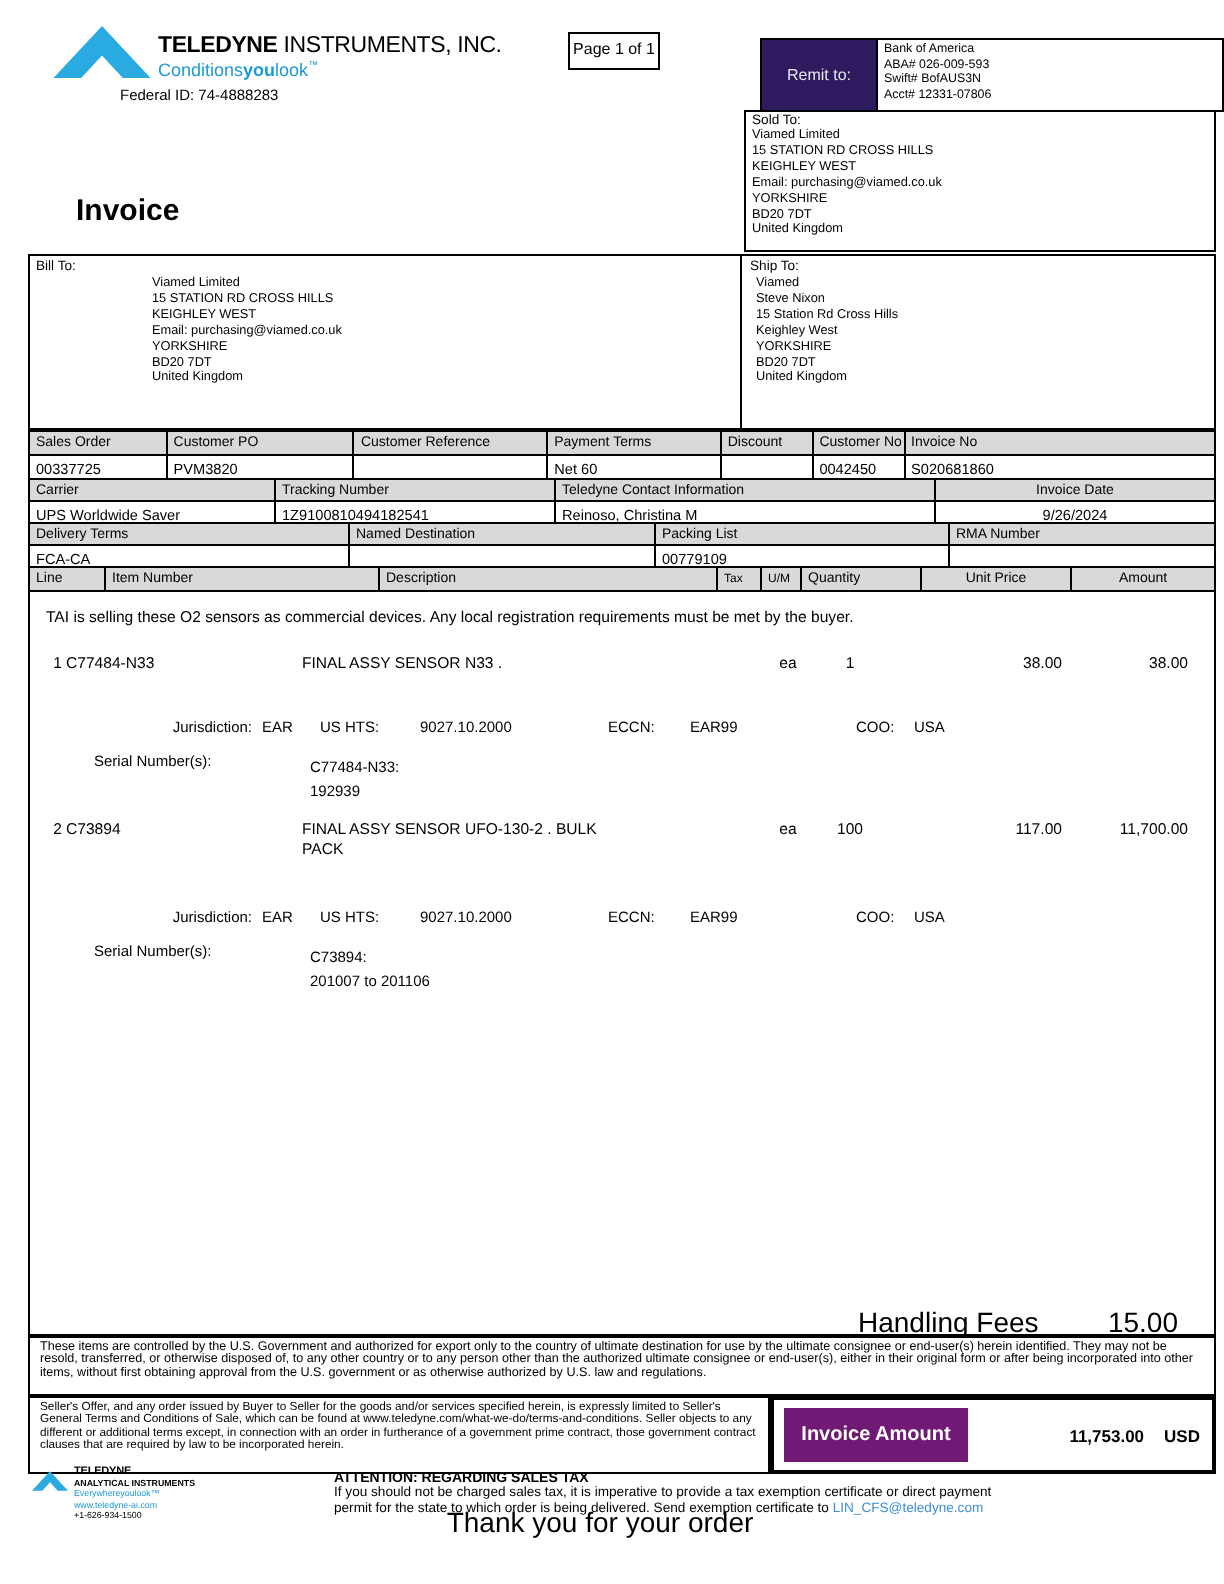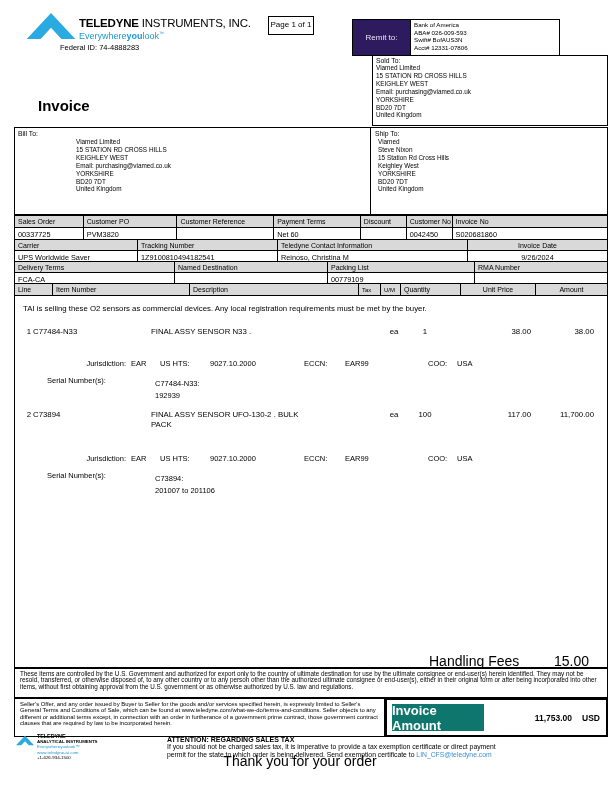--- a/index.html
+++ b/index.html
@@ -6,25 +6,25 @@
   .page{position:relative;width:612px;height:792px;background:#fff;overflow:hidden;
         font-family:"Liberation Sans", sans-serif;color:#000;}
   .t{position:absolute;white-space:nowrap;}
 
   
   .company{font-size:11.5px;letter-spacing:-0.2px;}
   .company b{font-weight:900;}
   .tagline{font-size:9px;color:#1C9AD6;}
   .tagline .mid{font-weight:700;}
   .fedid{font-size:7.5px;}
-  .pagebox{position:absolute;left:268px;top:16px;width:46px;height:19px;border:1.5px solid #000;
+  .pagebox{position:absolute;left:284px;top:16px;width:46px;height:19px;border:1.5px solid #000;
            box-sizing:border-box;font-size:8px;text-align:center;line-height:16px;}
 
   
-  .remit{position:absolute;left:352px;top:19px;width:208px;height:37px;border:1.5px solid #000;
+  .remit{position:absolute;left:380px;top:19px;width:232px;height:37px;border:1.5px solid #000;
          box-sizing:border-box;display:flex;}
   .remit-label{width:57px;background:#2E1A5E;color:#E9E6F2;font-size:8px;display:flex;
                align-items:center;justify-content:center;}
   .remit-body{flex:1;border-left:1.5px solid #000;padding:1px 0 0 3px;font-size:6.2px;line-height:7.7px;}
 
   
   .soldto{position:absolute;left:372px;top:55px;width:236px;height:71px;border:1.5px solid #000;
           box-sizing:border-box;padding:1px 0 0 3px;}
   .addr-label{font-size:6.8px;}
   .addr{font-size:6.4px;line-height:7.9px;}
@@ -54,21 +54,21 @@
   .wrapdesc{white-space:normal !important;width:160px;line-height:9.5px;}
   .num{text-align:right;}
 
   
   .legal1{position:absolute;left:14px;top:668px;width:594px;height:30px;border:1.5px solid #000;
           box-sizing:border-box;padding:1.5px 5px;font-size:6.3px;line-height:6.7px;}
   .bottomleft{position:absolute;left:14px;top:698px;width:371px;height:39px;border:1.5px solid #000;
           box-sizing:border-box;padding:1.5px 5px;font-size:5.9px;line-height:6.6px;}
   .amountbox{position:absolute;left:385px;top:698px;width:223px;height:39px;border:2px solid #000;
           box-sizing:border-box;display:flex;align-items:center;}
-  .amountlabel{margin-left:5px;width:92px;height:27px;background:#0f766e;color:#fff;font-size:13px;
+  .amountlabel{margin-left:5px;width:92px;height:27px;background:#701a75;color:#fff;font-size:10px;
           font-weight:700;display:flex;align-items:center;justify-content:center;}
   .amountval{flex:1;display:flex;justify-content:flex-end;gap:10px;padding-right:6px;
           font-size:8.5px;font-weight:700;}
 
   
   .minibrand{position:absolute;left:16px;top:734px;display:flex;gap:3px;}
   .minibrand .txt div{line-height:5.2px;}
   .mb1{font-size:5.5px;font-weight:800;letter-spacing:-0.1px;}
   .mb2{font-size:4.4px;font-weight:700;}
   .mbb{font-size:4.4px;color:#1C9AD6;}
@@ -84,21 +84,21 @@
 
 <div class="page">
 
   <svg style="position:absolute;left:26px;top:13px" width="50" height="26" viewBox="0 0 56 30">
     <polygon points="28,0 56,30 40,30 28,17 16,30 0,30" fill="#29ABE2"></polygon>
   </svg>
   <div class="t company" style="left:79px;top:17px">
     <b>TELEDYNE</b><span> INSTRUMENTS, INC.</span>
   </div>
   <div class="t tagline" style="left:79px;top:30px">
-    <span>Everywhere</span><span class="mid">you</span><span>look</span><sup style="font-size:5px">™</sup>
+    <span>Conditions</span><span class="mid">you</span><span>look</span><sup style="font-size:5px">™</sup>
   </div>
   <div class="t fedid" style="left:60px;top:43px">Federal ID: 74-4888283</div>
 
   <div class="pagebox">Page 1 of 1</div>
 
   <div class="remit">
     <div class="remit-label">Remit to:</div>
     <div class="remit-body">
       <div>Bank of America</div>
       <div>ABA# 026-009-593</div>

